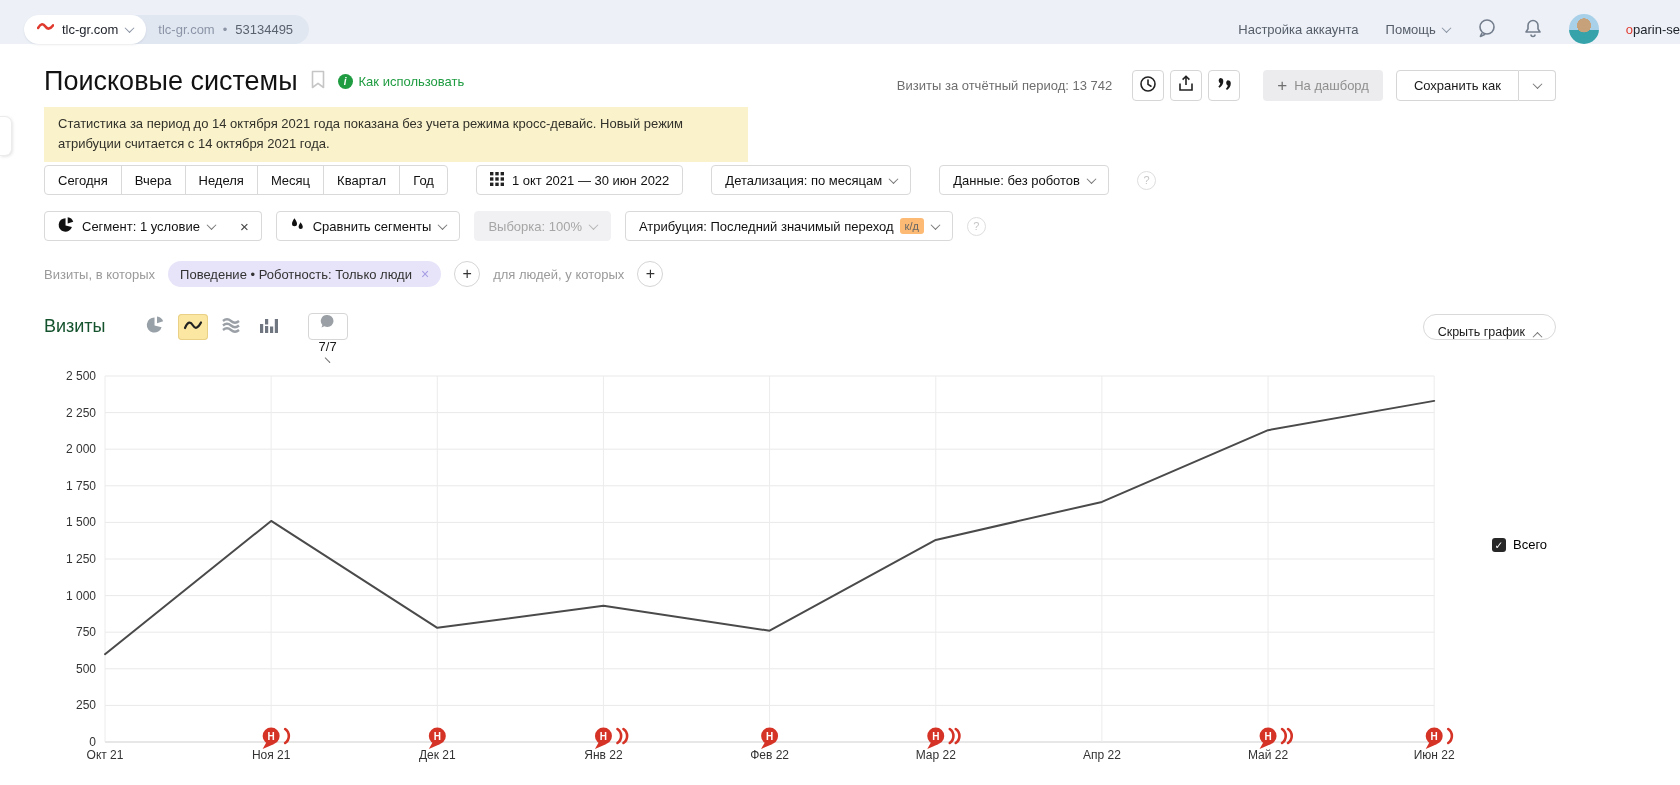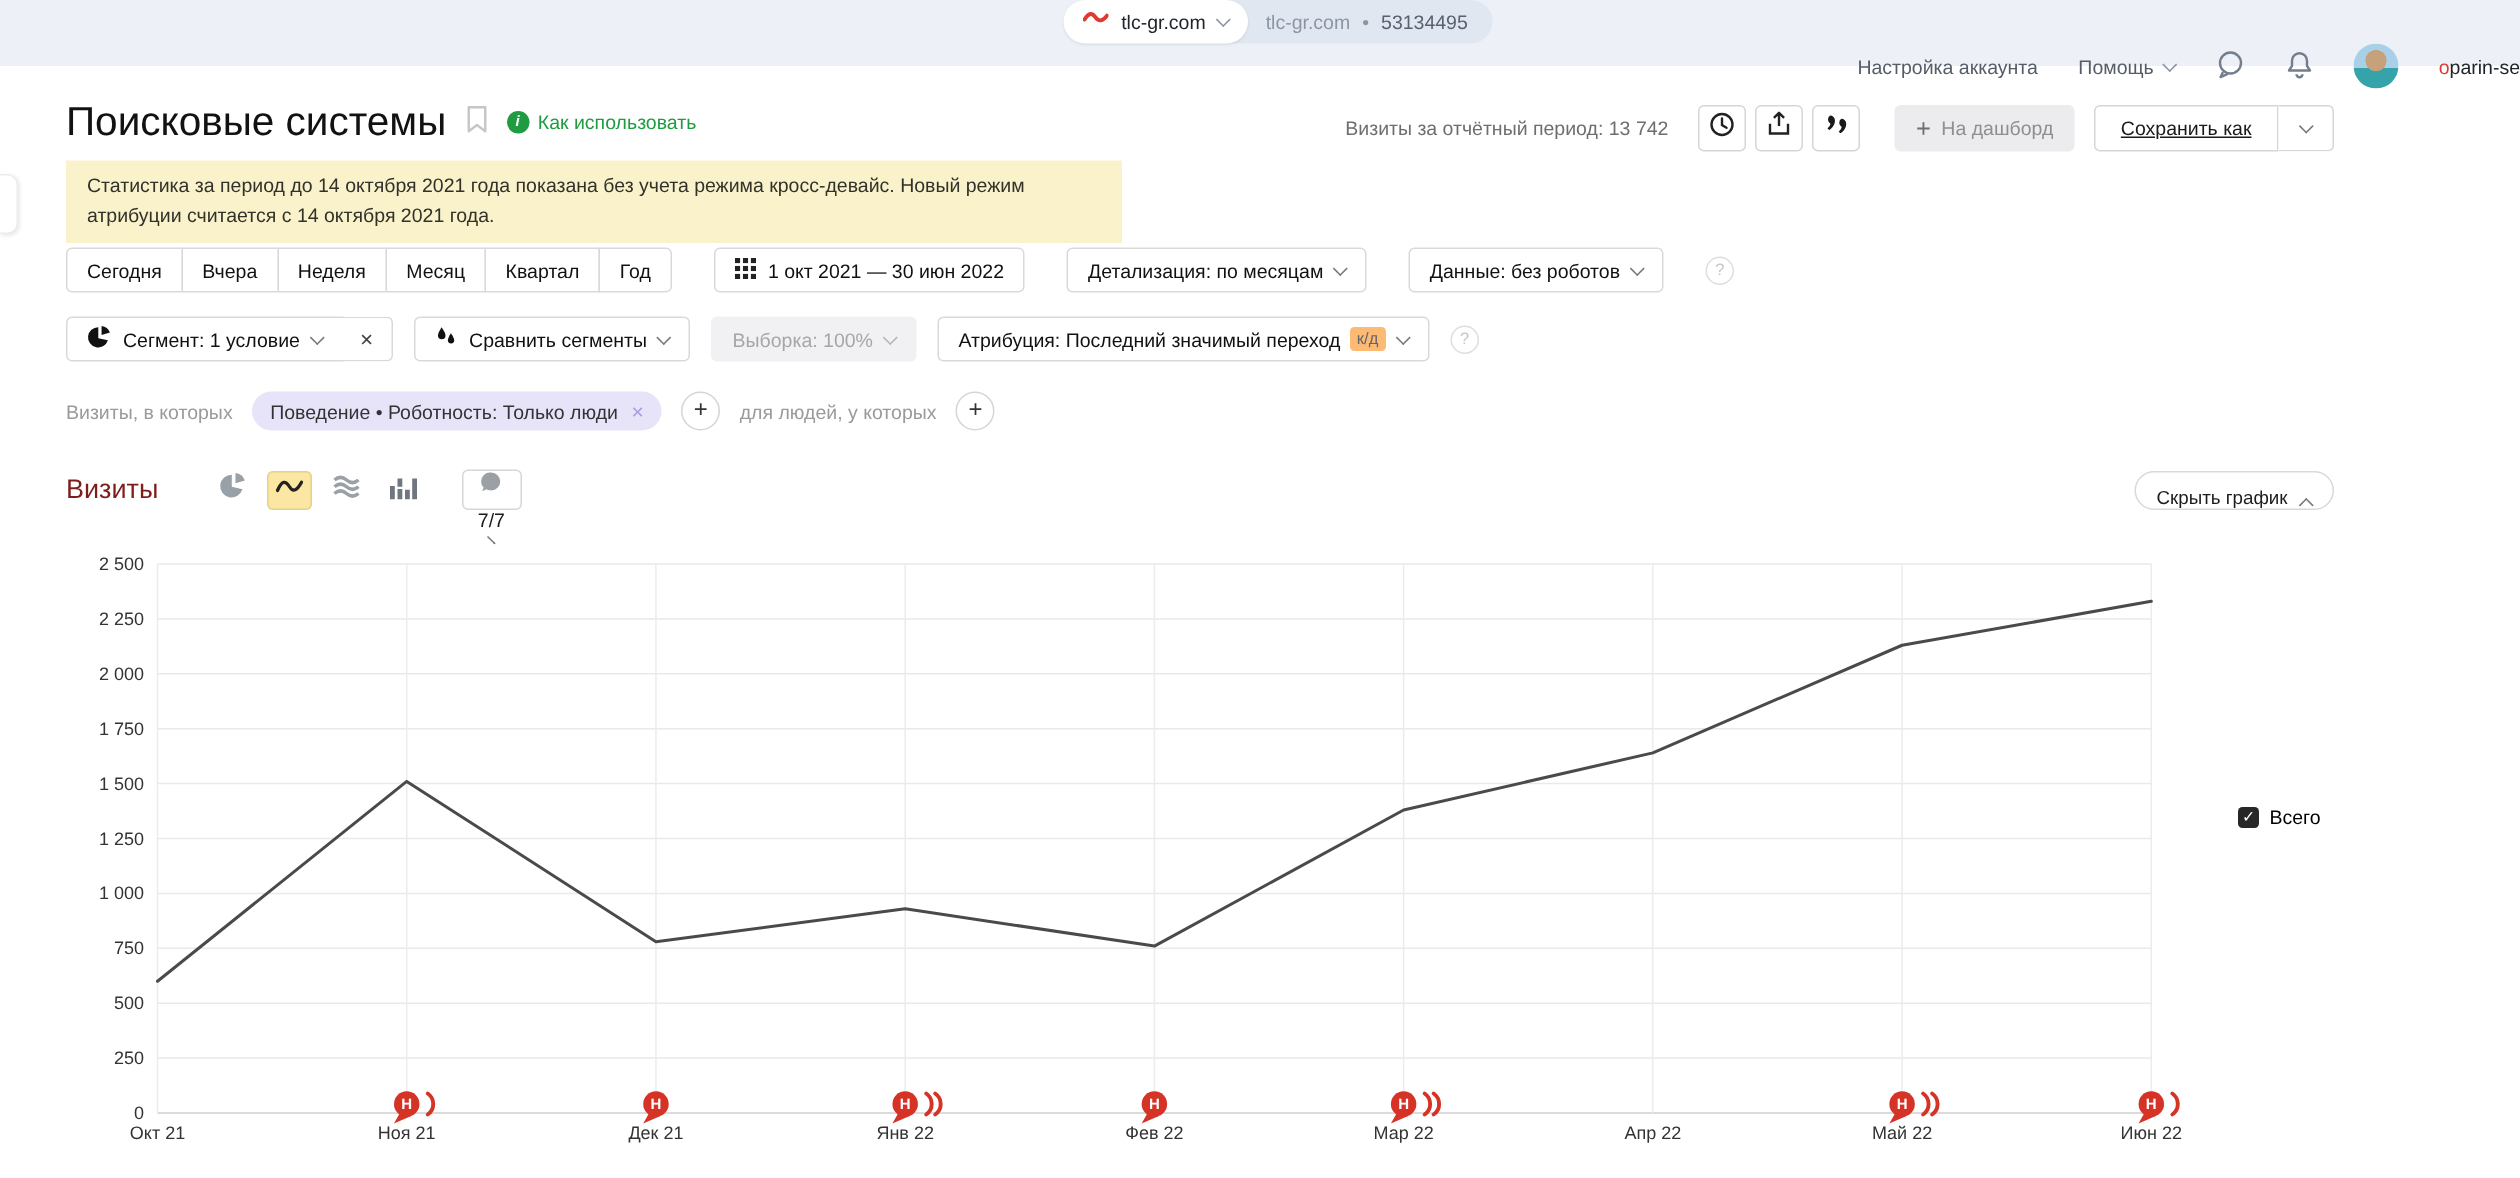--- a/index.html
+++ b/index.html
@@ -1,21 +1,21 @@
 <!DOCTYPE html>
 <html><head>
 <meta charset="utf-8">
 <style>
   html,body{margin:0;padding:0;background:#fff;}
   .page{position:relative;width:1680px;height:785px;overflow:hidden;background:#fff;
         font-family:"Liberation Sans","DejaVu Sans",sans-serif;color:#1a1a1a;}
 
   
   .topbar{position:absolute;left:0;top:0;width:1680px;height:44px;background:#edf1f7;
-          display:flex;align-items:center;padding-left:24px;box-sizing:border-box;flex-direction:column;}
+          display:flex;align-items:flex-end;padding-left:24px;box-sizing:border-box;}
   .counter-group{display:flex;align-items:center;background:#e1e7f1;border-radius:16px;height:29px;}
   .counter-pill{display:flex;align-items:center;gap:8px;background:#fff;border-radius:16px;height:29px;
                 padding:0 13px;font-size:13px;color:#20242c;box-shadow:0 1px 2px rgba(40,60,90,.10);cursor:pointer;}
   .counter-meta{font-size:13px;color:#8b95a7;padding:0 16px 0 12px;display:flex;gap:8px;align-items:center;}
   .counter-meta .cid{color:#59626f;}
   .topnav{margin-left:auto;display:flex;align-items:center;gap:27px;font-size:13px;color:#555d69;}
   .help{display:flex;align-items:center;gap:7px;cursor:pointer;}
   .avatar{width:30px;height:30px;border-radius:50%;flex:0 0 auto;
           background:radial-gradient(circle at 50% 38%,#c7a17a 0 29%,rgba(0,0,0,0) 30%),
                      linear-gradient(180deg,#a9d0e9 0 55%,#36a3ab 55% 100%);}
@@ -41,21 +41,21 @@
 
   .title-actions{position:absolute;right:124px;top:70px;display:flex;align-items:center;}
   .visits-info{font-size:13px;color:#6e6e6e;margin-right:20px;white-space:nowrap;text-align:right;}
   .icon-btn{width:32px;height:31px;border:1px solid #d6d6d6;border-radius:4px;background:#fff;
             display:flex;align-items:center;justify-content:center;margin-right:6px;cursor:pointer;box-sizing:border-box;}
   .dash-btn{height:31px;background:#ececee;border-radius:4px;color:#8f8f8f;font-size:13px;display:flex;
             align-items:center;gap:7px;padding:0 14px;margin:0 13px 0 17px;cursor:pointer;box-sizing:border-box;}
   .dash-btn .plus{color:#6f6f6f;font-size:17px;line-height:1;}
   .save-split{display:flex;height:31px;box-sizing:border-box;}
   .save-main{border:1px solid #d6d6d6;border-radius:4px 0 0 4px;display:flex;align-items:center;
-             padding:0 17px;font-size:13px;background:#fff;cursor:pointer;box-sizing:border-box;text-decoration:underline;}
+             padding:0 17px;font-size:13px;background:#fff;cursor:pointer;box-sizing:border-box;}
   .save-chev{border:1px solid #d6d6d6;border-left:none;border-radius:0 4px 4px 0;width:37px;background:#fff;
              display:flex;align-items:center;justify-content:center;cursor:pointer;box-sizing:border-box;}
 
   
   .notice{position:absolute;left:44px;top:107px;width:676px;background:#f9f2cb;padding:7px 14px 9px;
           font-size:13px;line-height:1.5;color:#32312a;}
 
   
   .row1{position:absolute;left:44px;top:165px;display:flex;align-items:center;gap:28px;}
   .row2{position:absolute;left:44px;top:211px;display:flex;align-items:center;gap:14px;}
@@ -78,21 +78,21 @@
   .chip-row{position:absolute;left:44px;top:261px;display:flex;align-items:center;gap:13px;}
   .mutetext{font-size:13px;color:#9a9a9a;}
   .chip{display:flex;align-items:center;gap:9px;background:#e7e4f9;border-radius:14px;height:26px;
         padding:0 12px;font-size:13px;color:#333;cursor:pointer;}
   .chip .x{color:#a49ce4;font-size:14px;cursor:pointer;}
   .pluscircle{width:26px;height:26px;border:1px solid #d5d5d5;border-radius:50%;background:#fff;color:#333;
               font-size:16px;display:flex;align-items:center;justify-content:center;cursor:pointer;box-sizing:border-box;}
 
   
   .chart-toolbar{position:absolute;left:44px;top:313px;right:124px;display:flex;align-items:center;}
-  .metric{font-size:18px;color:#7f1d1d;margin-right:34px;}
+  .metric{font-size:18px;color:#14532d;margin-right:34px;}
   .ct{width:30px;height:26px;display:flex;align-items:center;justify-content:center;border-radius:4px;
       cursor:pointer;margin-right:8px;}
   .ct.sel{background:#fbe7a2;box-shadow:inset 0 0 0 1px #e8d086;}
   .ann-box{margin-left:16px;height:27px;border:1px solid #d6d6d6;border-radius:4px;display:flex;align-items:center;
            gap:7px;padding:0 10px;font-size:13px;cursor:pointer;box-sizing:border-box;background:#fff;flex-direction:column;}
   .hide-pill{margin-left:auto;height:26px;border:1px solid #d9d9d9;border-radius:14px;display:flex;align-items:flex-end;
              gap:9px;padding:0 14px;font-size:12.5px;color:#1c1c1c;background:#fff;cursor:pointer;box-sizing:border-box;}
 
   
   #chart-svg{position:absolute;left:0;top:356px;}

